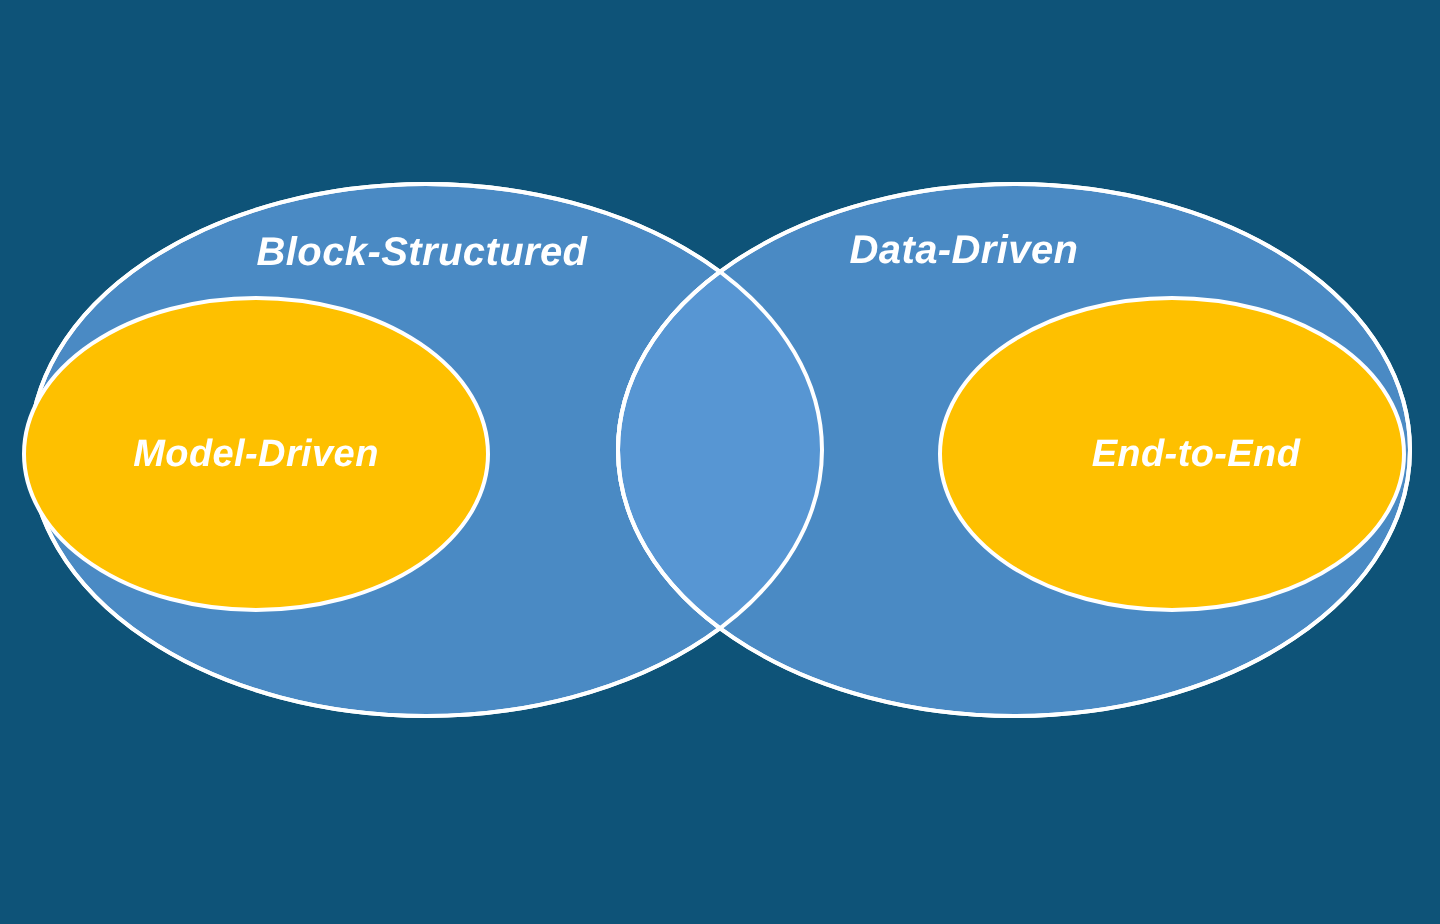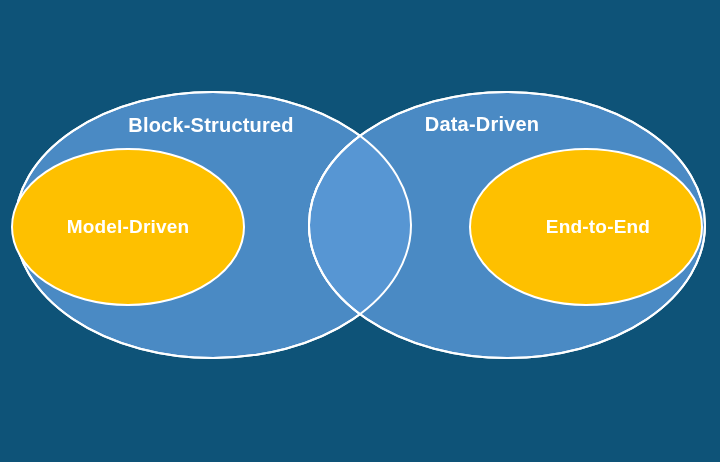--- a/index.html
+++ b/index.html
@@ -11,20 +11,21 @@
   body {
     width: 720px;
     height: 462px;
     overflow: hidden;
     font-family: "Liberation Sans", sans-serif;
   }
   #diagram-root {
     position: relative;
     width: 720px;
     height: 462px;
+    font-style: italic;
   }
   #venn-svg {
     display: block;
     width: 720px;
     height: 462px;
   }
   .ellipse-label {
     font-family: "Liberation Sans", sans-serif;
     font-weight: bold;
     fill: #ffffff;

